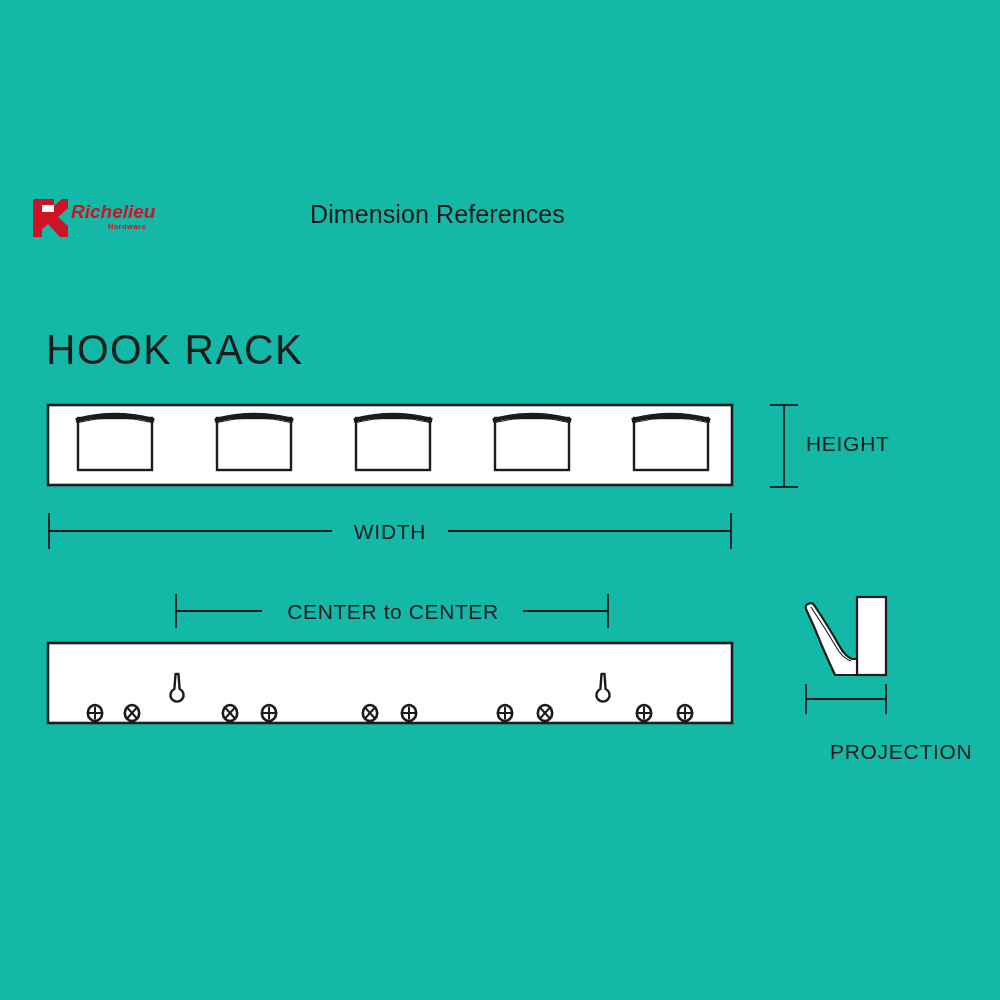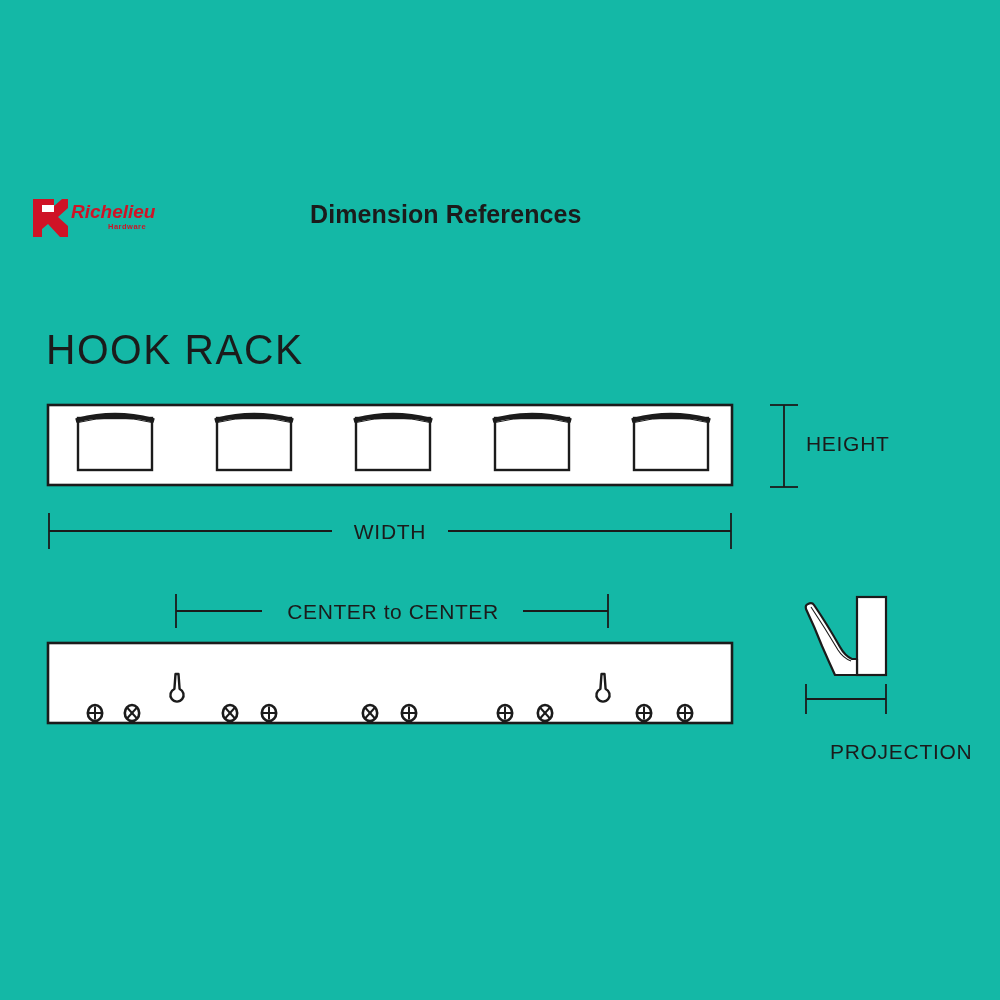--- a/index.html
+++ b/index.html
@@ -26,21 +26,21 @@
   #brand-logo {
     left: 30px;
     top: 196px;
     width: 130px;
     height: 42px;
   }
   #page-title {
     left: 310px;
     top: 200px;
     font-size: 25px;
-    font-weight: 700;
+    font-weight: 400;
     letter-spacing: 0.1px;
     color: #1b1b1b;
     white-space: nowrap;
   }
 
   
   #product-heading {
     left: 46px;
     top: 326px;
     font-size: 42px;

